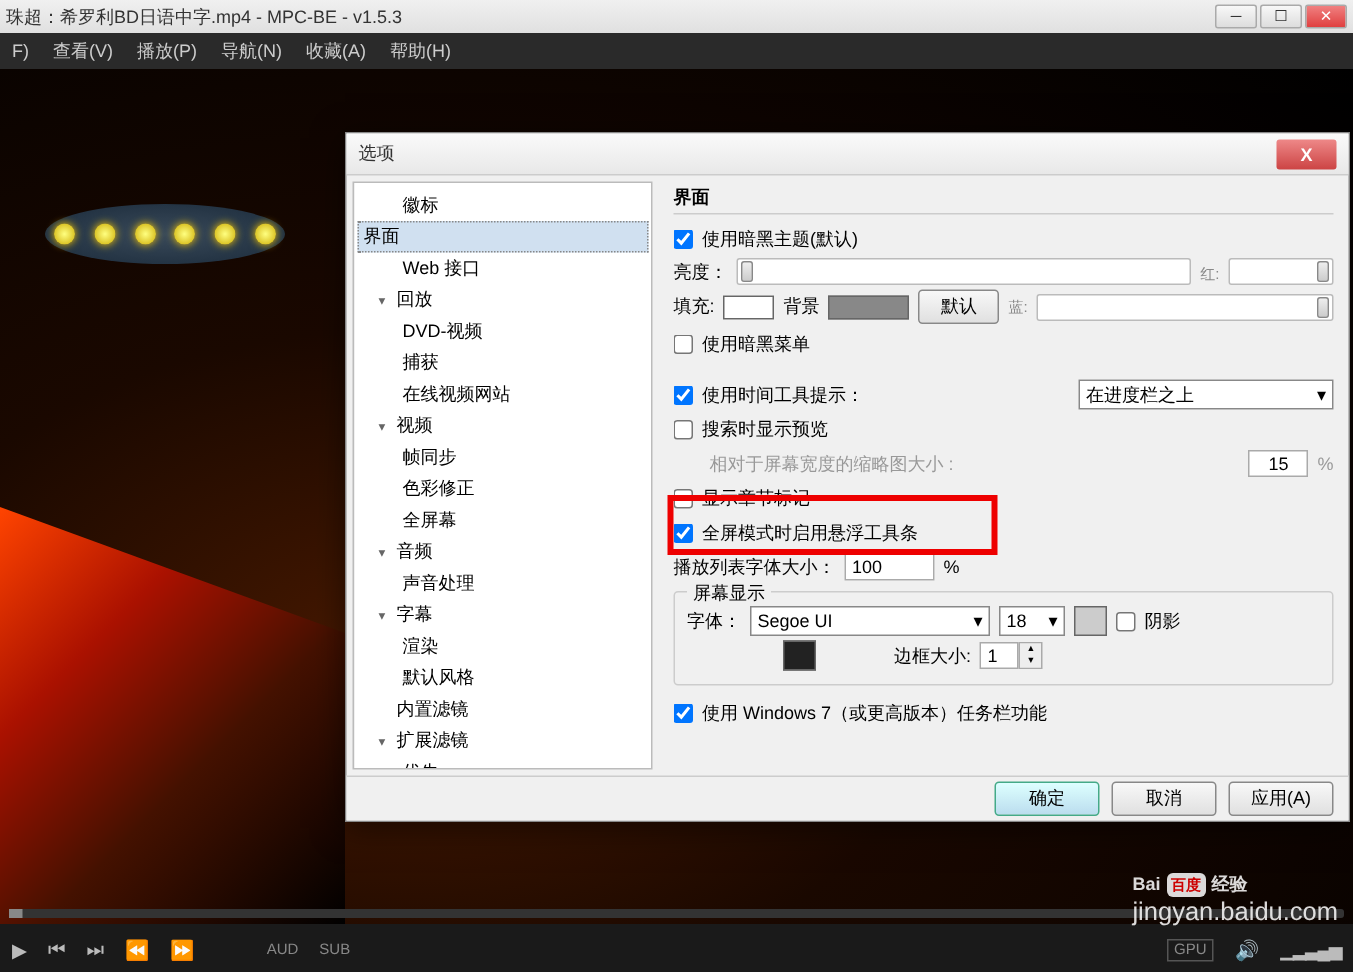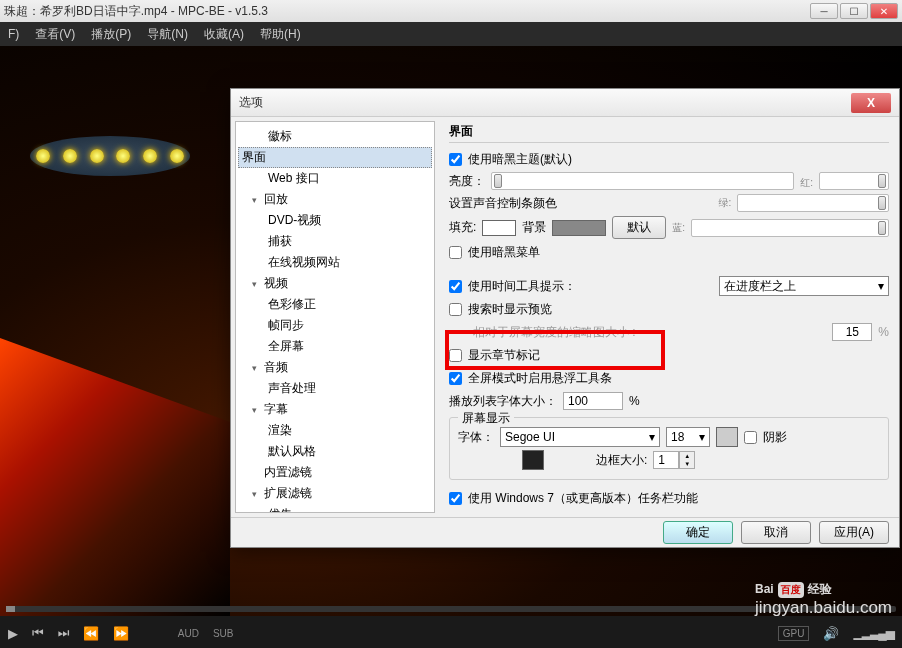--- a/index.html
+++ b/index.html
@@ -112,22 +112,22 @@
           <span class="tree-arrow">▾</span>
           <span>回放</span>
         </div>
       <div class="tree-node tree-child">DVD-视频</div>
       <div class="tree-node tree-child">捕获</div>
       <div class="tree-node tree-child">在线视频网站</div>
       <div class="tree-node tree-group" style="padding-left:14px">
           <span class="tree-arrow">▾</span>
           <span>视频</span>
         </div>
+      <div class="tree-node tree-child">帧同步</div>
       <div class="tree-node tree-child">色彩修正</div>
-      <div class="tree-node tree-child">帧同步</div>
       <div class="tree-node tree-child">全屏幕</div>
       <div class="tree-node tree-group" style="padding-left:14px">
           <span class="tree-arrow">▾</span>
           <span>音频</span>
         </div>
       <div class="tree-node tree-child">声音处理</div>
       <div class="tree-node tree-group" style="padding-left:14px">
           <span class="tree-arrow">▾</span>
           <span>字幕</span>
         </div>
@@ -148,28 +148,20 @@
         <input type="checkbox" class="chk" checked="" style="">
         <label>使用暗黑主题(默认)</label>
       </div>
       <div class="slider-row">
         <label>亮度：</label>
         <div class="slider">
             <div class="slider-thumb" style="left:2px"></div>
           </div>
         <label class="small-txt">红:</label>
         <div class="slider" style="max-width:70px">
-            <div class="slider-thumb" style="right:2px"></div>
-          </div>
-      </div>
-      <div class="row">
-          <label>设置声音控制条颜色</label>
-        <div class="ctrl-spacer"></div>
-        <label class="small-txt">绿:</label>
-        <div class="slider" style="width:70px">
             <div class="slider-thumb" style="right:2px"></div>
           </div>
       </div>
       <div class="row">
         <label>填充:</label>
         <span class="color-swatch" style="background:#fff"></span>
         <label>背景</label>
         <span class="color-swatch" style="background:#888;width:54px"></span>
         <span class="btn">默认</span>
         <label class="small-txt">蓝:</label>

